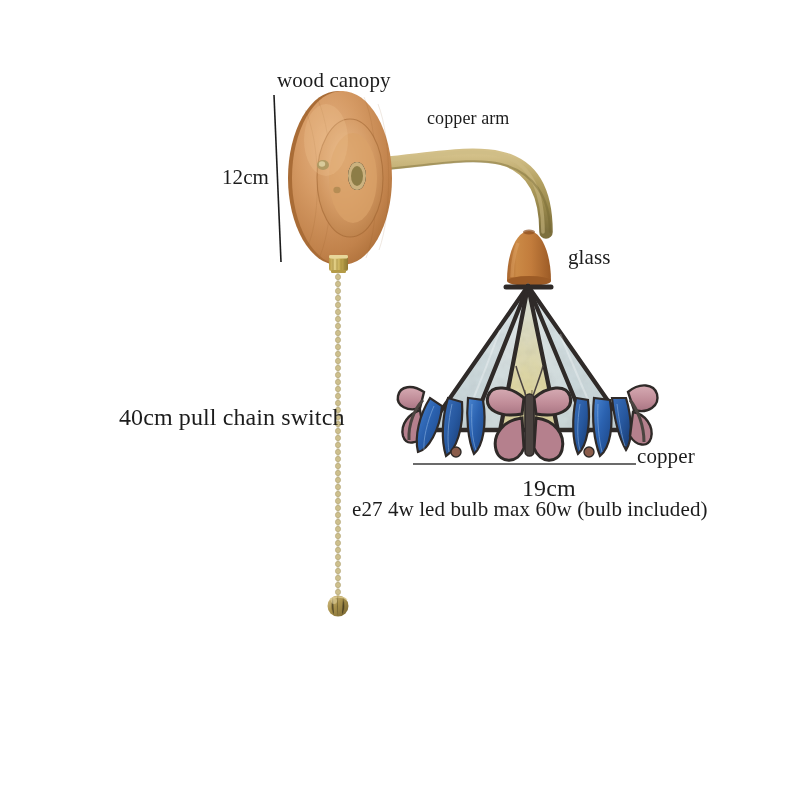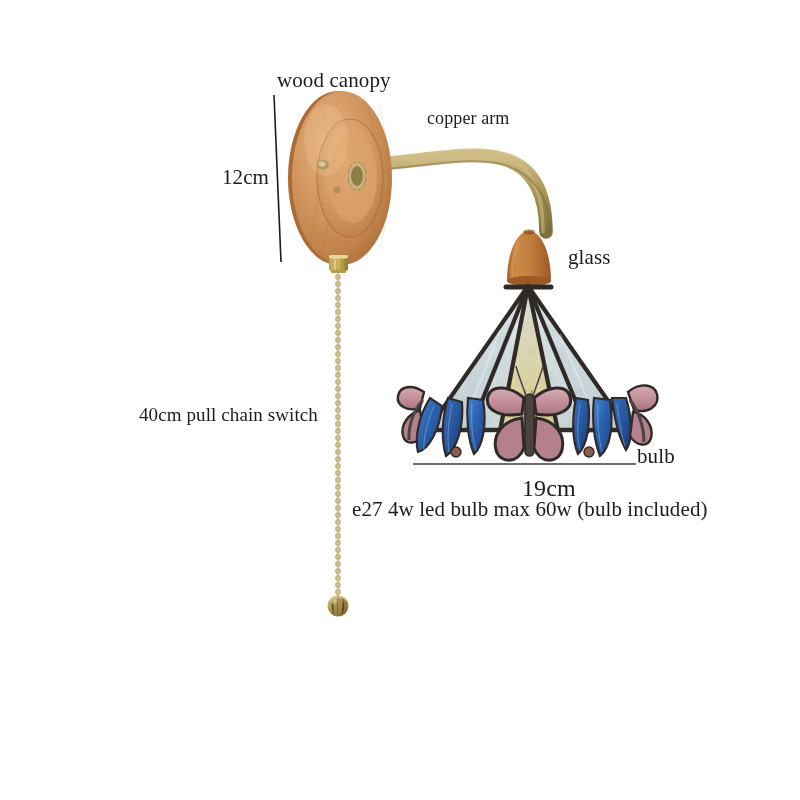--- a/index.html
+++ b/index.html
@@ -40,21 +40,21 @@
     color: #1c1c1c;
     letter-spacing: 0.1px;
   }
 
   .anno-wood-canopy { left: 277px; top: 68px;  font-size: 21px; }
   .anno-copper-arm  { left: 427px; top: 108px; font-size: 18px; }
   .anno-wood        { left: 568px; top: 245px; font-size: 21px; }
   .anno-glass       { left: 637px; top: 444px; font-size: 21px; }
   .anno-12cm        { left: 222px; top: 165px; font-size: 21px; }
   .anno-19cm        { left: 522px; top: 475px; font-size: 24px; }
-  .anno-pullchain   { left: 119px; top: 404px; font-size: 19px; margin-left: 20px; }
+  .anno-pullchain   { left: 119px; top: 404px; font-size: 24px; }
   .anno-bulb        { left: 352px; top: 497px; font-size: 21px; }
 </style>
 </head>
 <body>
 
 <div id="stage">
 
   <svg class="svg-layer" viewBox="0 0 800 800">
     <defs>
       <radialGradient id="gWoodDisc" cx="38%" cy="32%" r="78%">
@@ -371,21 +371,21 @@
     </g>
 
   </svg>
 
   <div class="anno anno-wood-canopy">wood canopy</div>
 
   <div class="anno anno-copper-arm">copper arm</div>
 
   <div class="anno anno-wood">glass</div>
 
-  <div class="anno anno-glass">bulb</div>
+  <div class="anno anno-glass">copper</div>
 
   <div class="anno anno-12cm">12cm</div>
 
   <div class="anno anno-19cm">19cm</div>
 
   <div class="anno anno-pullchain">40cm pull chain switch</div>
 
   <div class="anno anno-bulb">e27 4w led bulb max 60w (bulb included)</div>
 
 </div>

